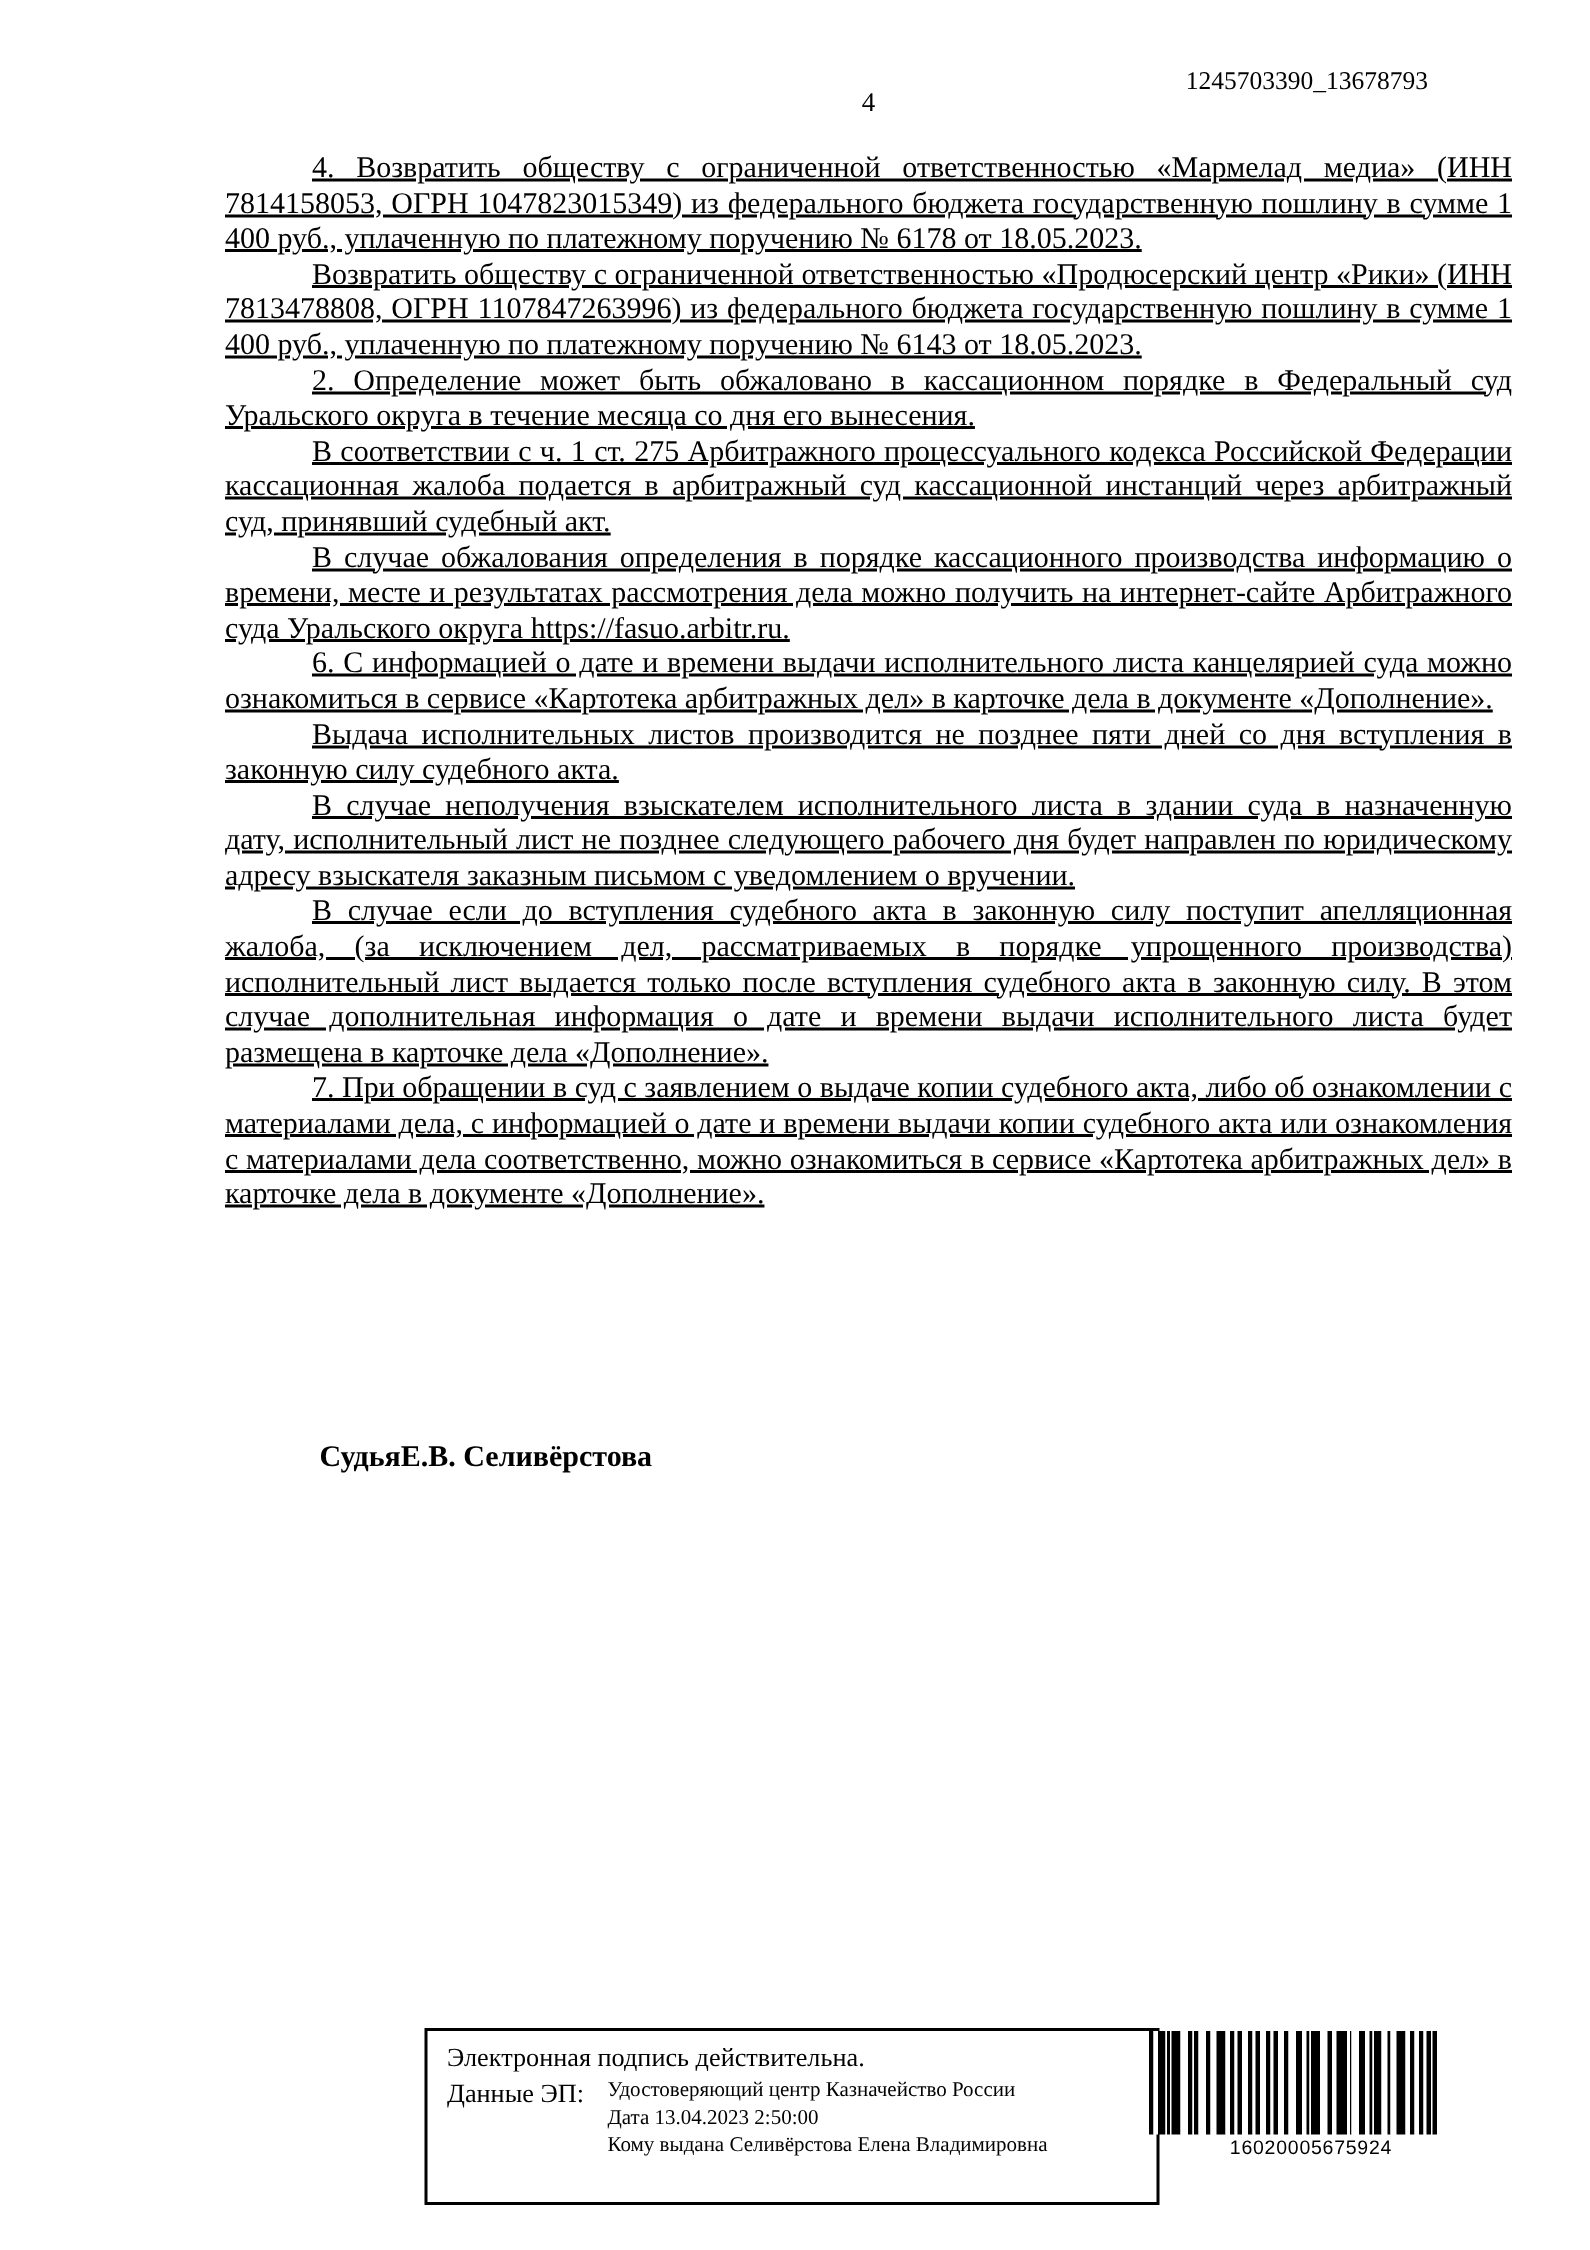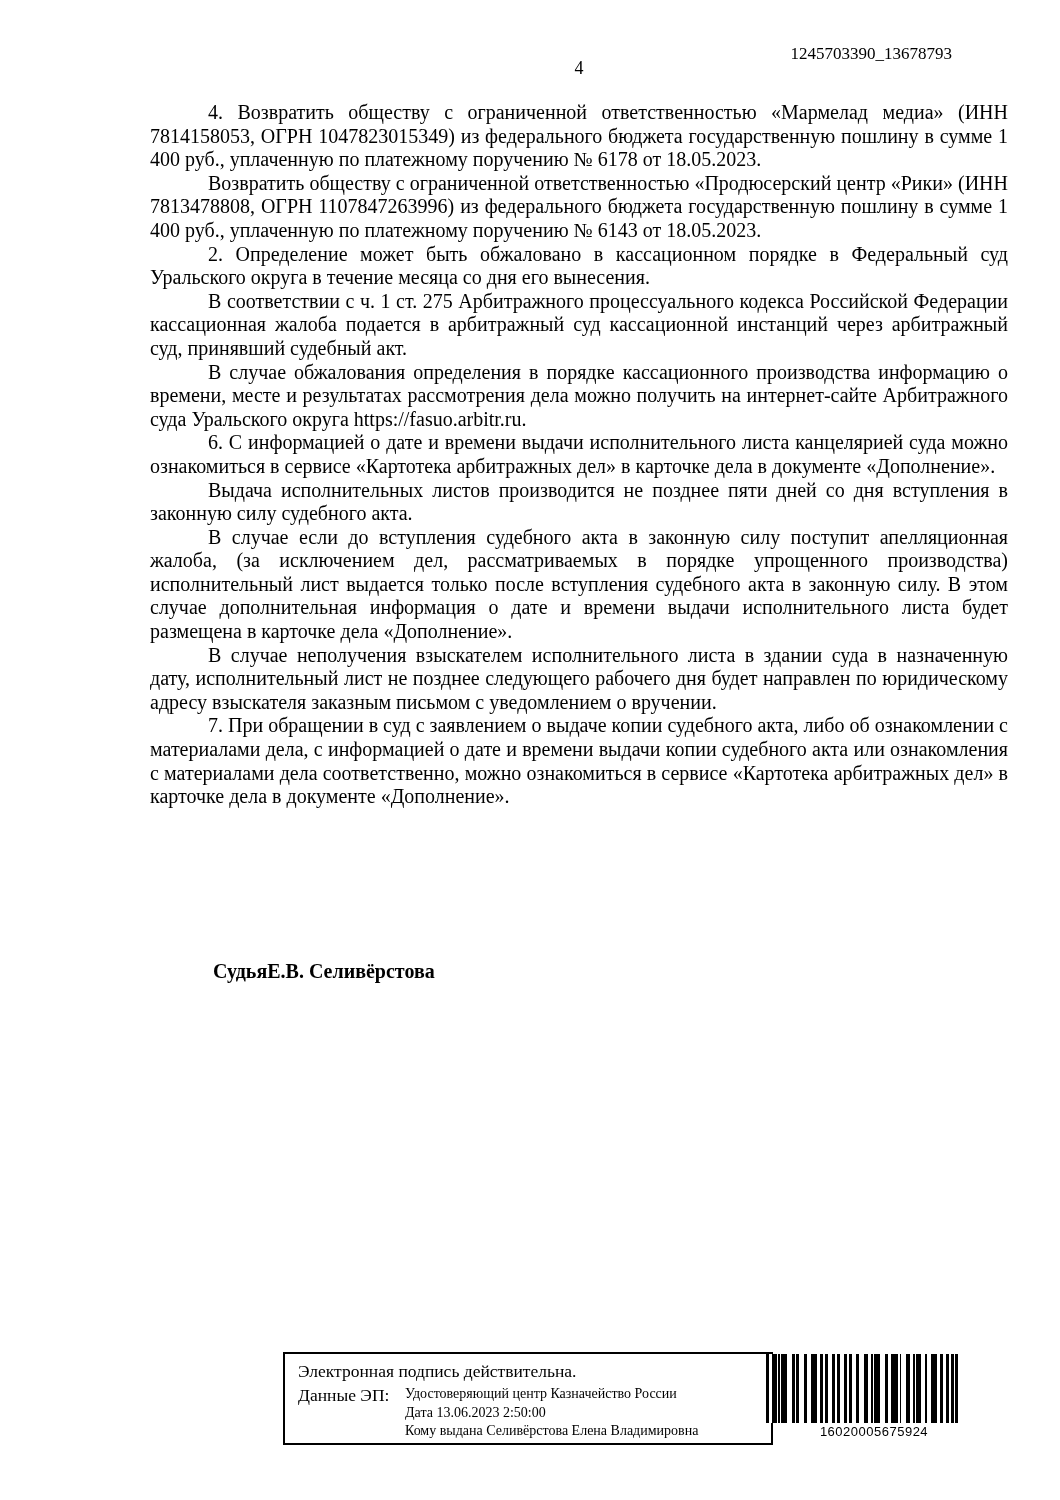--- a/index.html
+++ b/index.html
@@ -31,41 +31,42 @@
     left: 150px;
     top: 101px;
     width: 858px;
     font-size: 20px;
     line-height: 23.6px;
     text-align: justify;
   }
   .doc-body p {
     margin: 0;
     text-indent: 58px;
+    text-decoration: underline;
   }
   .signature-row {
     position: absolute;
     left: 150px;
     top: 960px;
     width: 858px;
     display: flex;
     justify-content: flex-start;
     font-size: 20px;
     font-weight: bold;
     padding: 0;
     box-sizing: border-box;
   }
   .signature-row .role { margin-left: 63px; }
   .signature-row .name { margin-right: 65px; }
   .esign-box {
     position: absolute;
     left: 283px;
     top: 1352px;
     width: 490px;
-    height: 93px;
+    height: 118px;
     border: 2px solid #000000;
     box-sizing: border-box;
     background: #ffffff;
     padding: 7px 8px 4px 13px;
   }
   .esign-title {
     font-size: 17.5px;
     line-height: 21px;
     margin-bottom: 3px;
   }
@@ -108,37 +109,37 @@
   <div class="header-docid">1245703390_13678793</div>
 
   <div class="doc-body">
     <p>4. Возвратить  обществу с ограниченной ответственностью «Мармелад медиа» (ИНН 7814158053, ОГРН 1047823015349) из федерального бюджета государственную пошлину в сумме 1 400 руб.,  уплаченную по платежному поручению № 6178 от 18.05.2023.</p>
     <p>Возвратить  обществу с ограниченной ответственностью «Продюсерский центр «Рики»  (ИНН 7813478808, ОГРН 1107847263996) из федерального бюджета государственную пошлину в сумме 1 400 руб.,  уплаченную по платежному поручению № 6143 от 18.05.2023.</p>
     <p>2. Определение может быть обжаловано в кассационном порядке в Федеральный суд Уральского округа в  течение месяца со дня его вынесения.</p>
     <p>В соответствии с ч.  1 ст. 275 Арбитражного процессуального кодекса Российской Федерации кассационная жалоба подается  в арбитражный суд кассационной инстанций через арбитражный суд, принявший судебный акт.</p>
     <p>В случае обжалования определения в порядке кассационного производства информацию о времени, месте и результатах рассмотрения дела можно получить на интернет-сайте Арбитражного суда Уральского округа https://fasuo.arbitr.ru.</p>
     <p>6. С информацией о дате и времени выдачи исполнительного листа канцелярией суда можно ознакомиться в сервисе «Картотека арбитражных дел» в карточке дела в документе «Дополнение».</p>
     <p>Выдача исполнительных листов производится не позднее пяти дней со дня вступления в законную силу судебного акта.</p>
+    <p>В случае неполучения  взыскателем исполнительного листа в здании суда в назначенную дату, исполнительный лист не позднее следующего рабочего дня будет направлен по юридическому адресу взыскателя заказным письмом с уведомлением о вручении.</p>
     <p>В случае если до вступления судебного акта в законную силу поступит апелляционная жалоба, (за исключением дел, рассматриваемых в порядке упрощенного производства) исполнительный лист выдается только после вступления судебного акта в законную силу. В этом случае дополнительная информация о дате и времени выдачи исполнительного листа будет размещена в карточке дела «Дополнение».</p>
-    <p>В случае неполучения  взыскателем исполнительного листа в здании суда в назначенную дату, исполнительный лист не позднее следующего рабочего дня будет направлен по юридическому адресу взыскателя заказным письмом с уведомлением о вручении.</p>
     <p>7. При обращении в суд с заявлением о выдаче копии судебного акта, либо об ознакомлении с материалами дела, с информацией о дате и времени выдачи копии судебного акта или ознакомления с материалами дела соответственно, можно ознакомиться в сервисе «Картотека арбитражных дел» в карточке дела в документе «Дополнение».</p>
   </div>
 
   <div class="signature-row">
     <span class="role">Судья</span>
     <span class="name">Е.В. Селивёрстова</span>
   </div>
 
   <div class="esign-box">
     <div class="esign-title">Электронная подпись действительна.</div>
     <div class="esign-row">
       <div class="esign-label">Данные ЭП:</div>
       <div class="esign-details">
         <div>Удостоверяющий центр Казначейство России</div>
-        <div>Дата 13.06.2023 2:50:00</div>
+        <div>Дата 13.04.2023 2:50:00</div>
         <div>Кому выдана Селивёрстова Елена Владимировна</div>
       </div>
     </div>
   </div>
 
   <div class="barcode-wrap">
     <div class="barcode-bars">
         <span style="flex-grow: 2; background: rgb(0, 0, 0);"></span>
         <span style="flex-grow: 2; background: rgb(255, 255, 255);"></span>
         <span style="flex-grow: 3; background: rgb(0, 0, 0);"></span>

